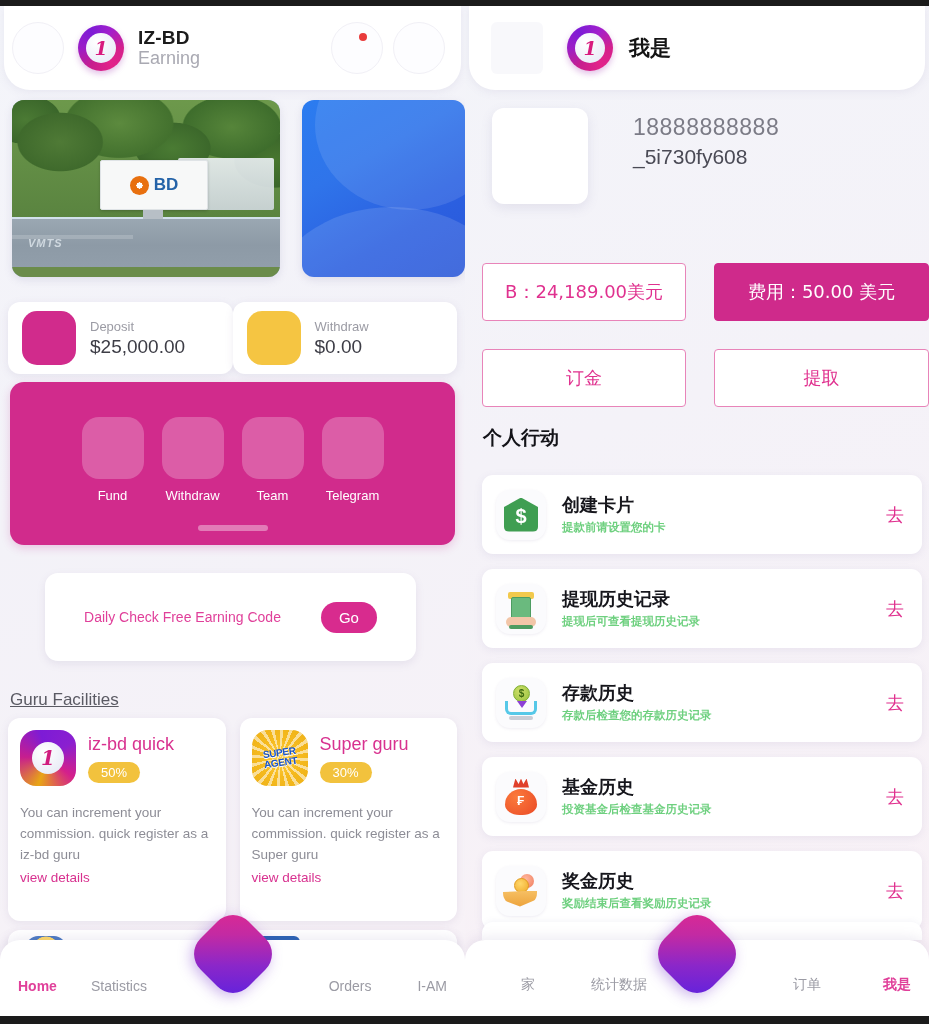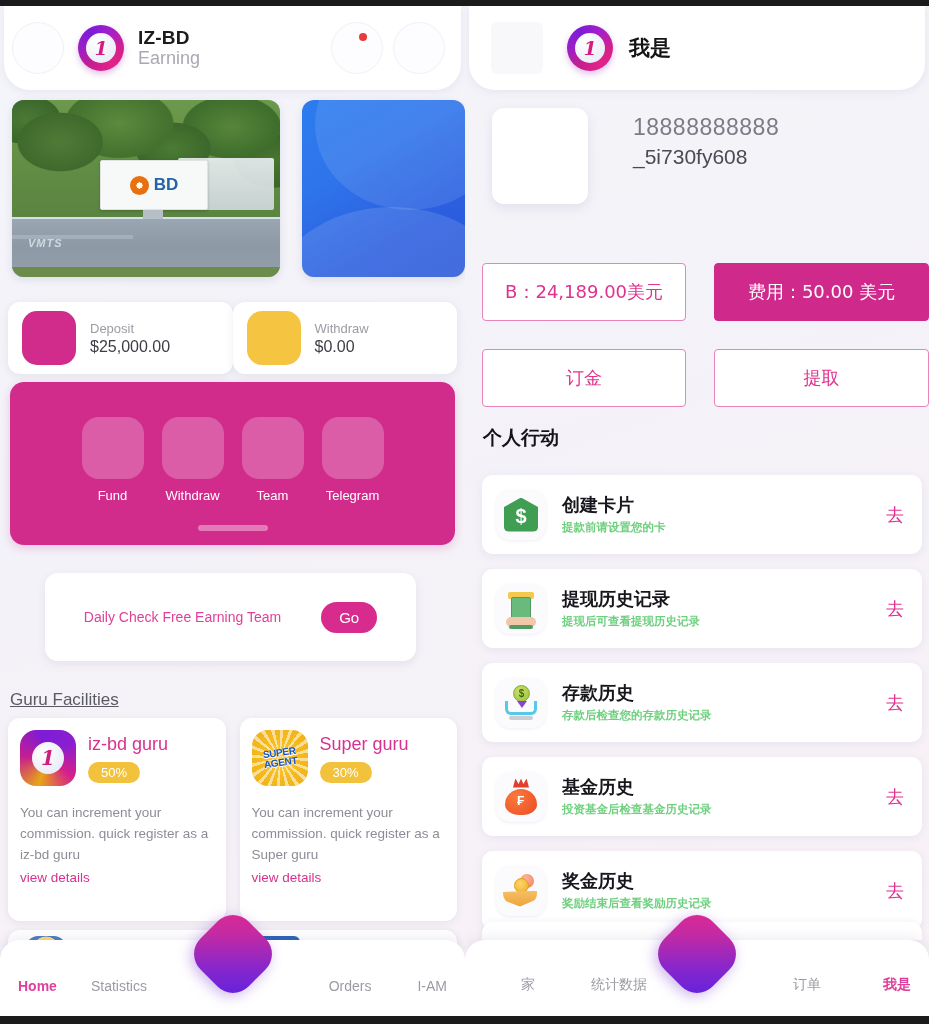--- a/index.html
+++ b/index.html
@@ -126,21 +126,21 @@
   .stat-row { position:absolute; top: 302px; left: 8px; right: 8px; display:flex; }
   .stat-card {
     flex: 1 1 0; height: 72px; background:#fff; border-radius: 12px;
     box-shadow: 0 2px 8px rgba(120,110,160,.12);
     display:flex; align-items:center; padding: 0 14px; gap: 14px;
   }
   .stat-sq { width: 54px; height: 54px; border-radius: 15px; flex:0 0 auto;}
   .stat-sq.pink { background: #d12b8c; }
   .stat-sq.yellow { background: #f5c542; }
   .stat-label { font-size: 13px; color: #9b9ba4; margin-bottom: 2px;}
-  .stat-value { font-size: 16px; color: #3d3d46; }
+  .stat-value { font-size: 19px; color: #3d3d46; }
 
   
   .action-panel {
     position:absolute; top: 382px; left: 10px; right: 10px;
     height: 163px; border-radius: 14px;
     background: #d12b8c;
     box-shadow: 0 3px 10px rgba(190,40,140,.22);
   }
   .action-grid { display:flex; justify-content: center; padding: 20px 16px 0 16px; margin-top: 15px;}
   .action-item { text-align:center; width: 80px;}
@@ -388,34 +388,34 @@
         </div>
         <div class="action-item">
           <div class="action-ico"></div>
           <div class="action-lbl">Telegram</div>
         </div>
       </div>
       <div class="drag-bar"></div>
     </div>
 
     <div class="promo">
-      <div class="promo-text">Daily Check Free Earning Team</div>
+      <div class="promo-text">Daily Check Free Earning Code</div>
       <button class="promo-go">Go</button>
     </div>
 
     <div class="section-title guru">Guru Facilities</div>
 
     <div class="guru-row">
       <div class="guru-card">
         <div class="guru-head">
           <div class="guru-ico one">
             <div class="disc">1</div>
           </div>
           <div>
-            <div class="guru-name">iz-bd guru</div>
+            <div class="guru-name">iz-bd quick</div>
             <div class="guru-pct">50%</div>
           </div>
         </div>
         <div class="guru-desc">You can increment your commission. quick register as a iz-bd guru</div>
         <div class="guru-link">view details</div>
       </div>
 
       <div class="guru-card">
         <div class="guru-head">
           <div class="guru-ico sa">

